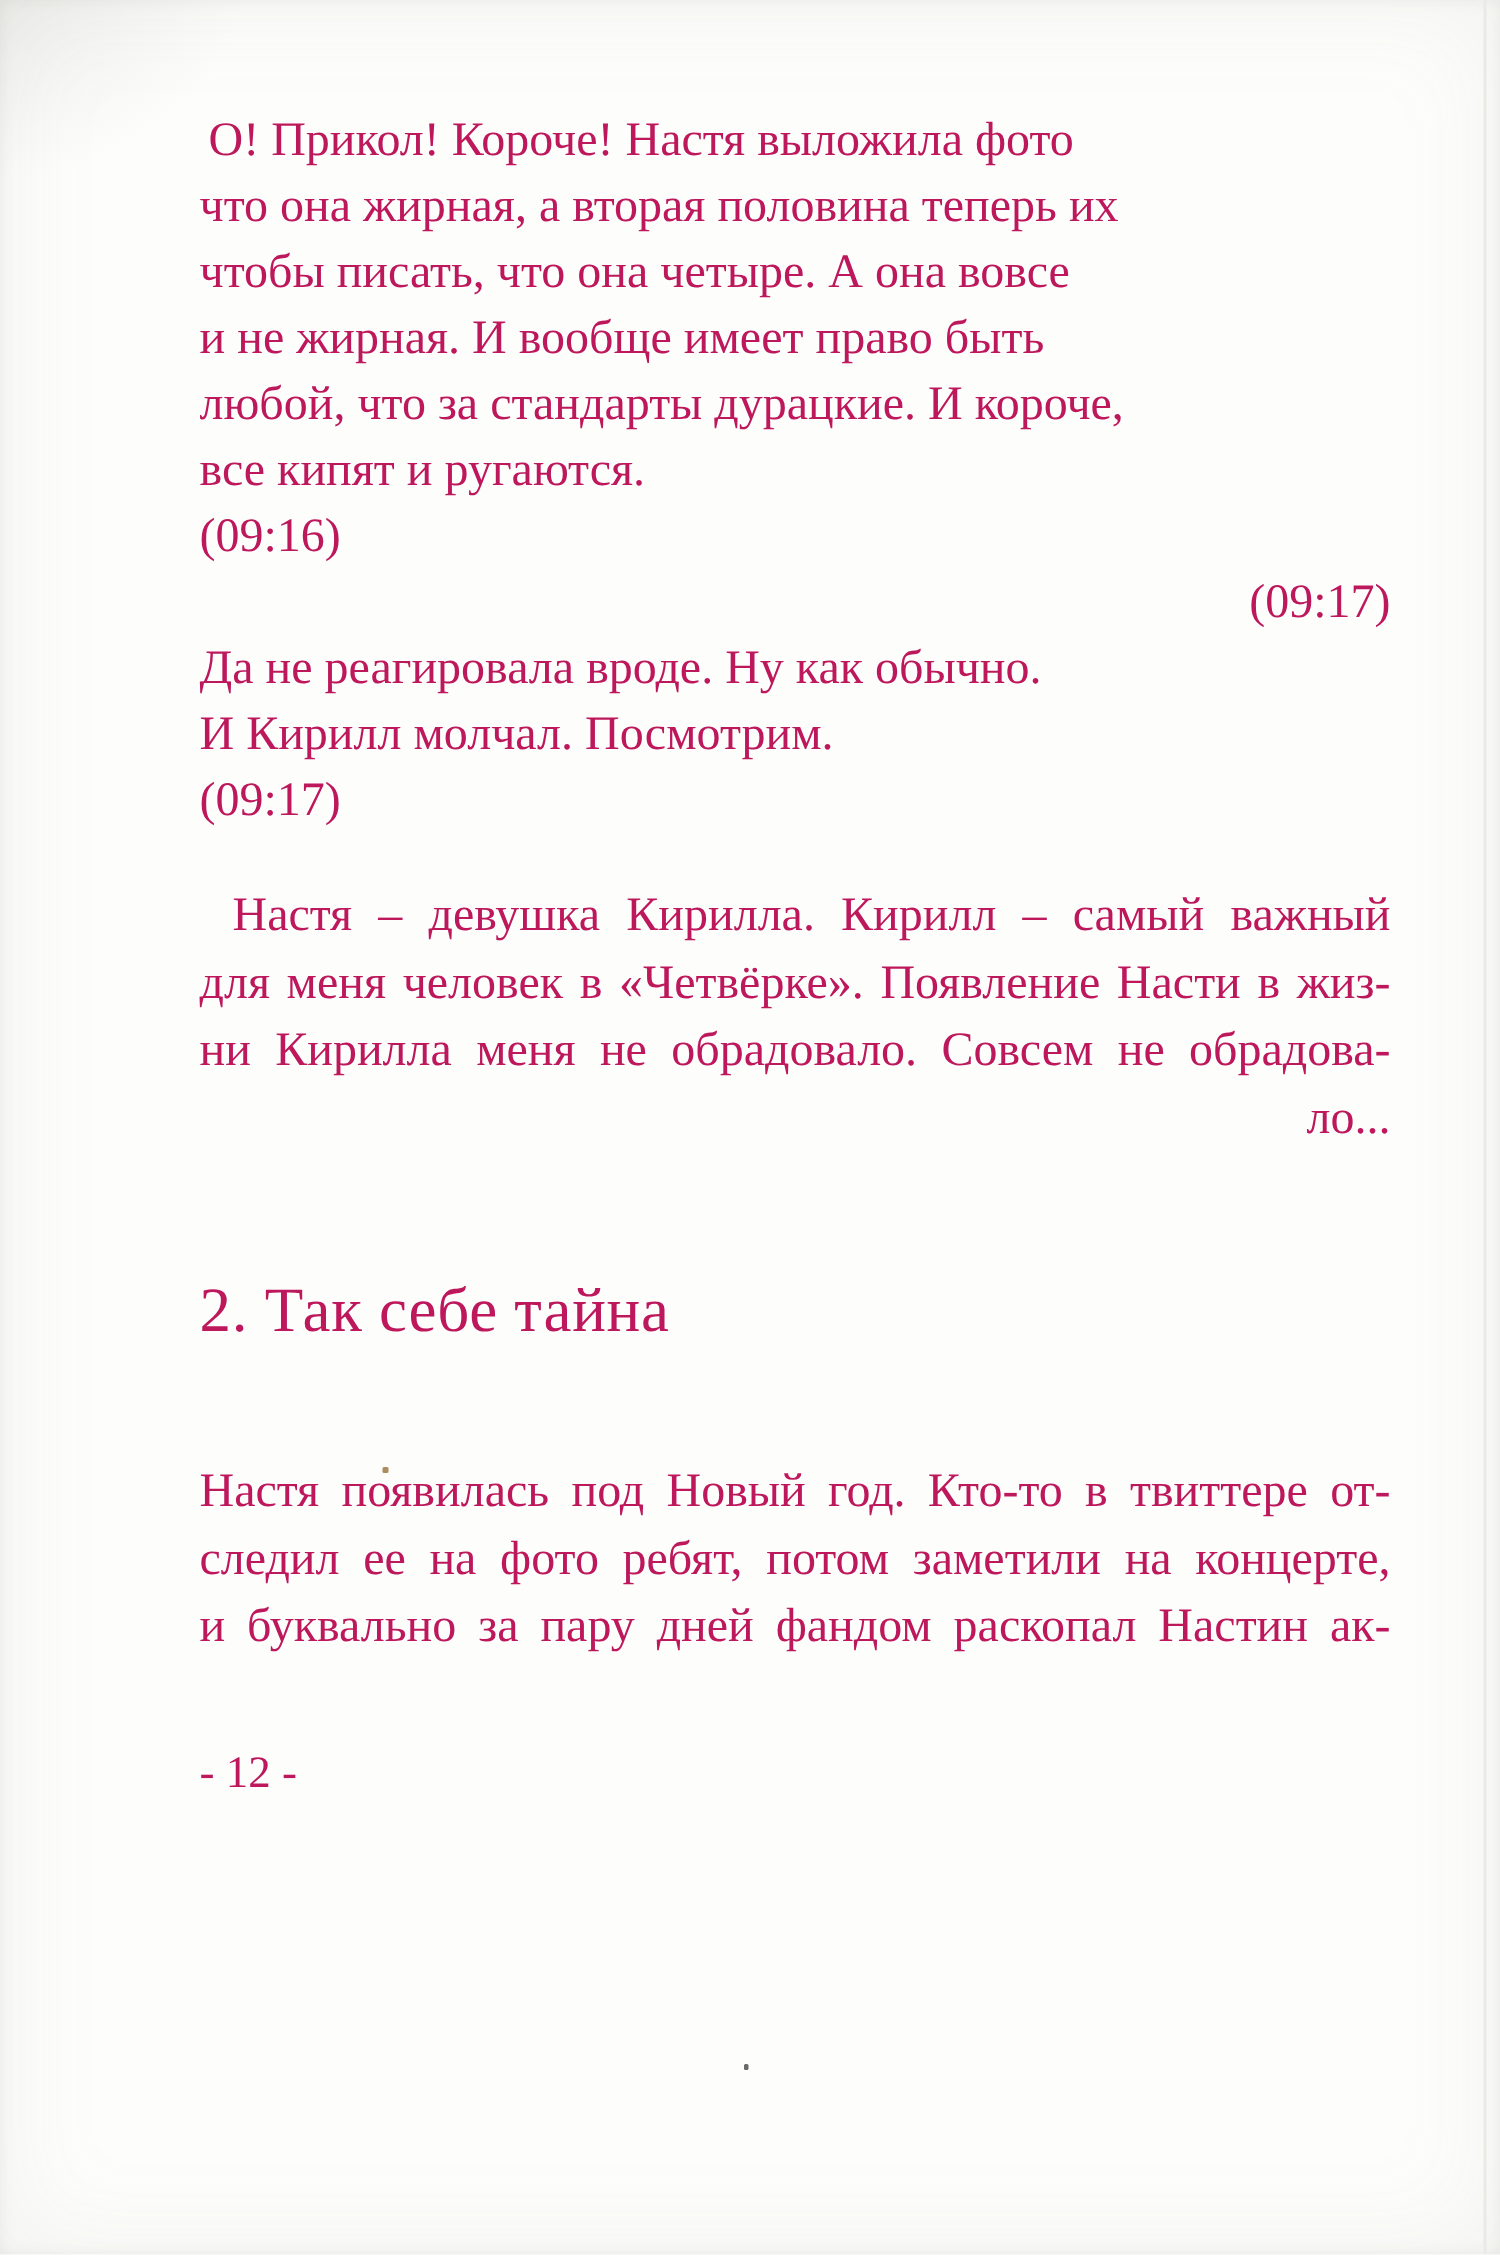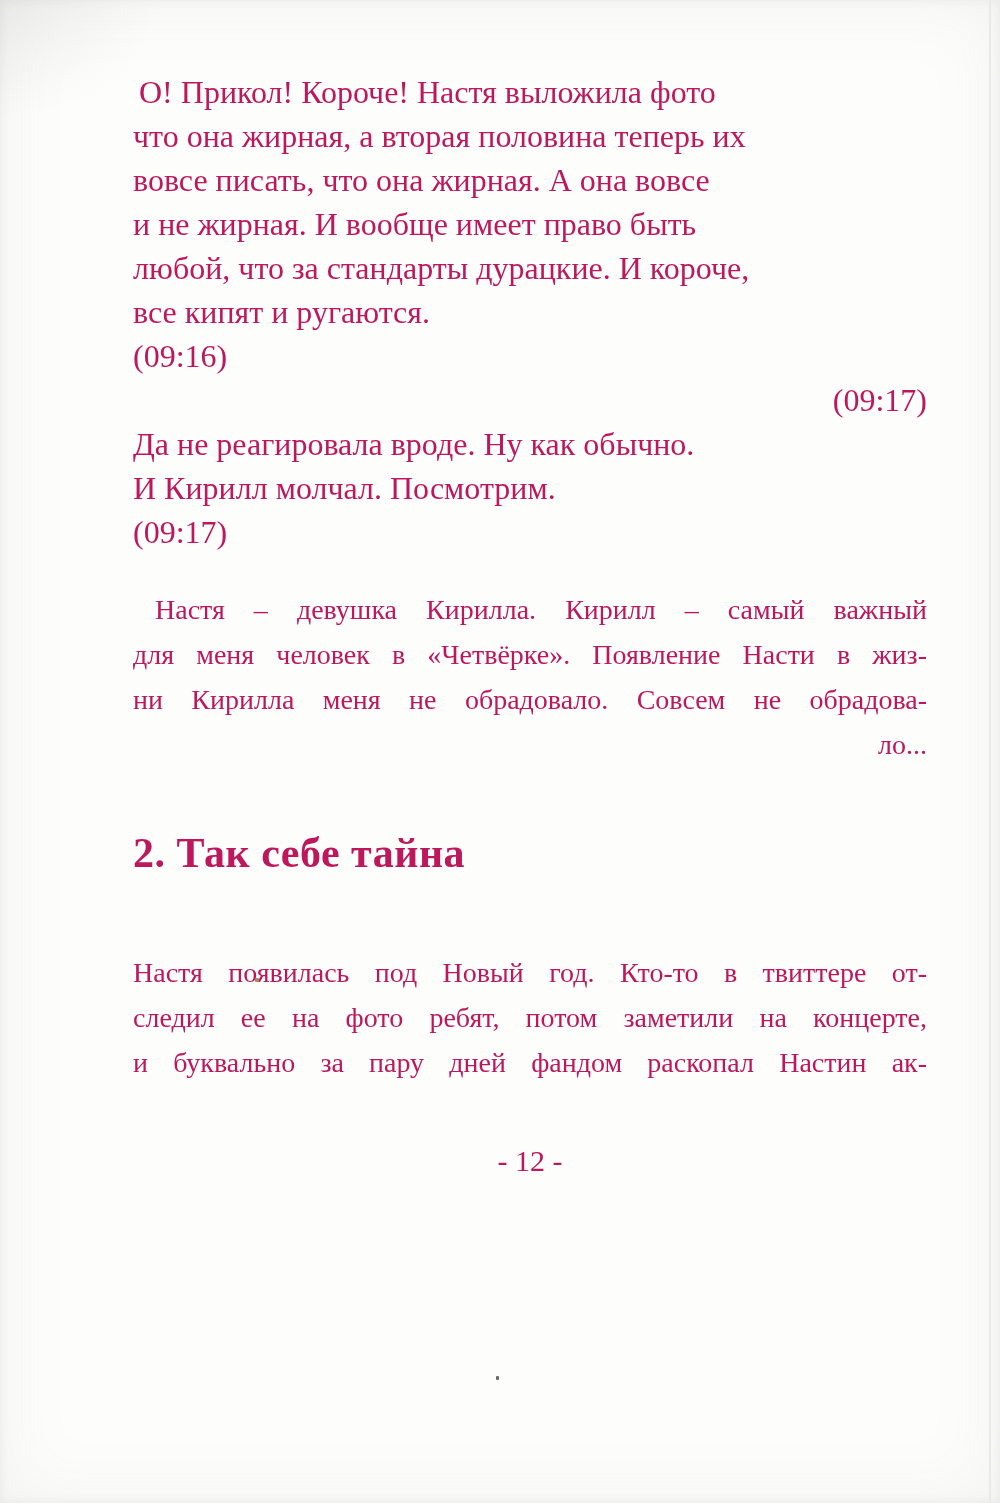--- a/index.html
+++ b/index.html
@@ -47,49 +47,48 @@
 
   .chat-block {
     font-size: 32px;
     line-height: 44px;
   }
   .chat-block .cline { text-align: left; white-space: nowrap; }
   .chat-msg1 .cline:first-child { text-indent: 6px; }
   .chat-block .rline { text-align: right; white-space: nowrap; }
 
   .para {
-    font-size: 28px;
+    font-size: 32px;
     line-height: 45px;
   }
   .para .jline {
     text-align: justify;
     text-align-last: justify;
   }
   .para .plainline {
     text-align: right;
   }
   .para-narration { margin-top: 33px; }
   .para-narration .jline:first-child { text-indent: 22px; }
 
   .chapter-heading {
-    margin-top: 61px;
+    margin-top: 82px;
     font-size: 42px;
     line-height: 50px;
-    font-weight: bold;
+    font-weight: normal;
     text-align: left;
     letter-spacing: 0.5px;
   }
 
   .para-chapter { margin-top: 72px; }
 
   .page-number {
     margin-top: 54px;
     font-size: 30px;
     line-height: 44px;
-    text-align: center;
   }
 
   .speck {
     position: absolute;
     border-radius: 1px;
   }
   .speck-tan {
     left: 255px;
     top: 978px;
     width: 4px;
@@ -110,21 +109,21 @@
 <div class="page">
   <div class="corner-shade"></div>
   <div class="edge-line-right"></div>
 
   <div class="text-column">
 
     <div class="chat-block">
       <div class="chat-msg1">
           <div class="cline">О! Прикол! Короче! Настя выложила фото</div>
           <div class="cline">что она жирная, а вторая половина теперь их</div>
-          <div class="cline">вовсе писать, что она жирная. А она вовсе</div>
+          <div class="cline">чтобы писать, что она четыре. А она вовсе</div>
           <div class="cline">и не жирная. И вообще имеет право быть</div>
           <div class="cline">любой, что за стандарты дурацкие. И короче,</div>
           <div class="cline">все кипят и ругаются.</div>
           <div class="cline">(09:16)</div>
         </div>
       <div class="chat-msg2">
           <div class="rline">(09:17)</div>
         </div>
       <div class="chat-msg3">
           <div class="cline">Да не реагировала вроде. Ну как обычно.</div>

